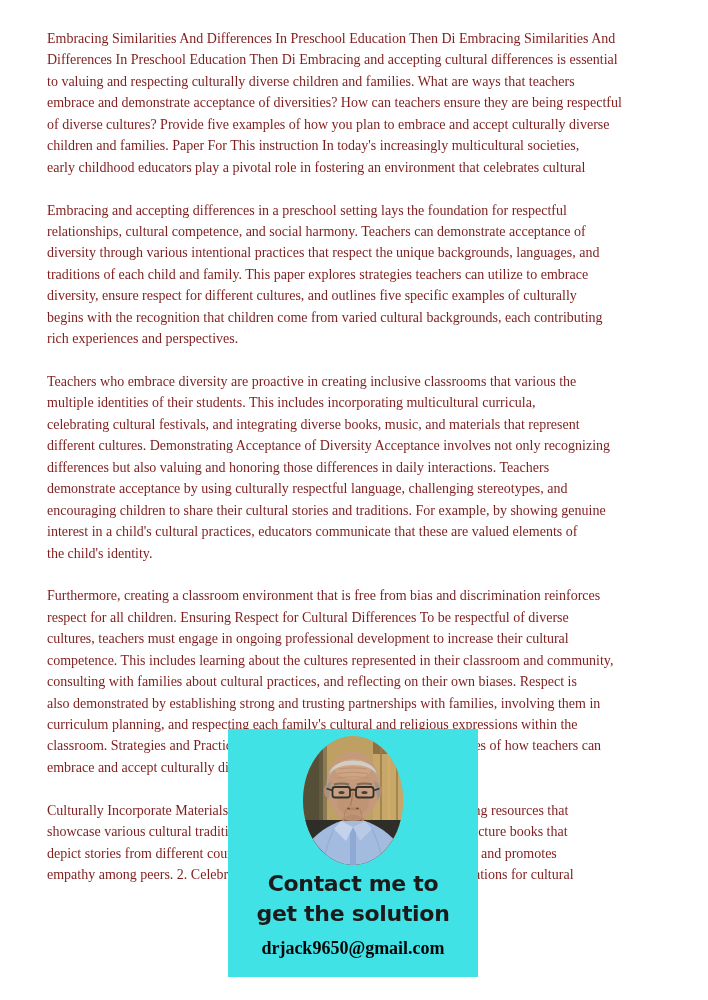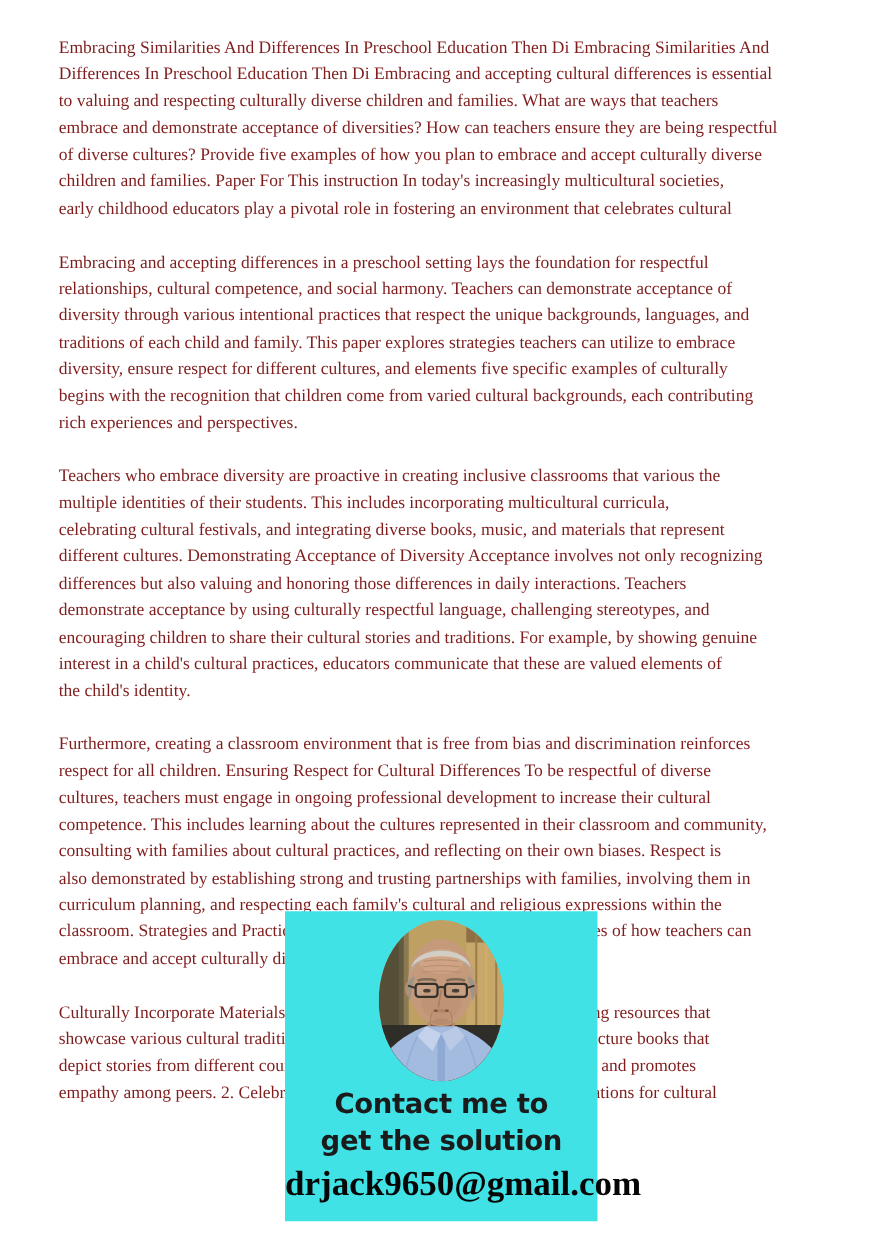--- a/index.html
+++ b/index.html
@@ -64,21 +64,21 @@
     letter-spacing: -0.3px;
   }
   .promo-email {
     position: absolute;
     left: 0;
     top: 205px;
     width: 250px;
     color: #060606;
     font-family: "Liberation Serif", serif;
     font-weight: 700;
-    font-size: 28px;
+    font-size: 18px;
     line-height: 28px;
   }
 </style>
 </head>
 <body>
 
 <div class="doc">
   <div class="para">
       <div class="line">Embracing Similarities And Differences In Preschool Education Then Di Embracing Similarities And</div>
       <div class="line">Differences In Preschool Education Then Di Embracing and accepting cultural differences is essential</div>
@@ -86,21 +86,21 @@
       <div class="line">embrace and demonstrate acceptance of diversities? How can teachers ensure they are being respectful</div>
       <div class="line">of diverse cultures? Provide five examples of how you plan to embrace and accept culturally diverse</div>
       <div class="line">children and families. Paper For This instruction In today's increasingly multicultural societies,</div>
       <div class="line">early childhood educators play a pivotal role in fostering an environment that celebrates cultural</div>
     </div>
   <div class="para">
       <div class="line">Embracing and accepting differences in a preschool setting lays the foundation for respectful</div>
       <div class="line">relationships, cultural competence, and social harmony. Teachers can demonstrate acceptance of</div>
       <div class="line">diversity through various intentional practices that respect the unique backgrounds, languages, and</div>
       <div class="line">traditions of each child and family. This paper explores strategies teachers can utilize to embrace</div>
-      <div class="line">diversity, ensure respect for different cultures, and elements five specific examples of culturally</div>
+      <div class="line">diversity, ensure respect for different cultures, and outlines five specific examples of culturally</div>
       <div class="line">begins with the recognition that children come from varied cultural backgrounds, each contributing</div>
       <div class="line">rich experiences and perspectives.</div>
     </div>
   <div class="para">
       <div class="line">Teachers who embrace diversity are proactive in creating inclusive classrooms that various the</div>
       <div class="line">multiple identities of their students. This includes incorporating multicultural curricula,</div>
       <div class="line">celebrating cultural festivals, and integrating diverse books, music, and materials that represent</div>
       <div class="line">different cultures. Demonstrating Acceptance of Diversity Acceptance involves not only recognizing</div>
       <div class="line">differences but also valuing and honoring those differences in daily interactions. Teachers</div>
       <div class="line">demonstrate acceptance by using culturally respectful language, challenging stereotypes, and</div>

